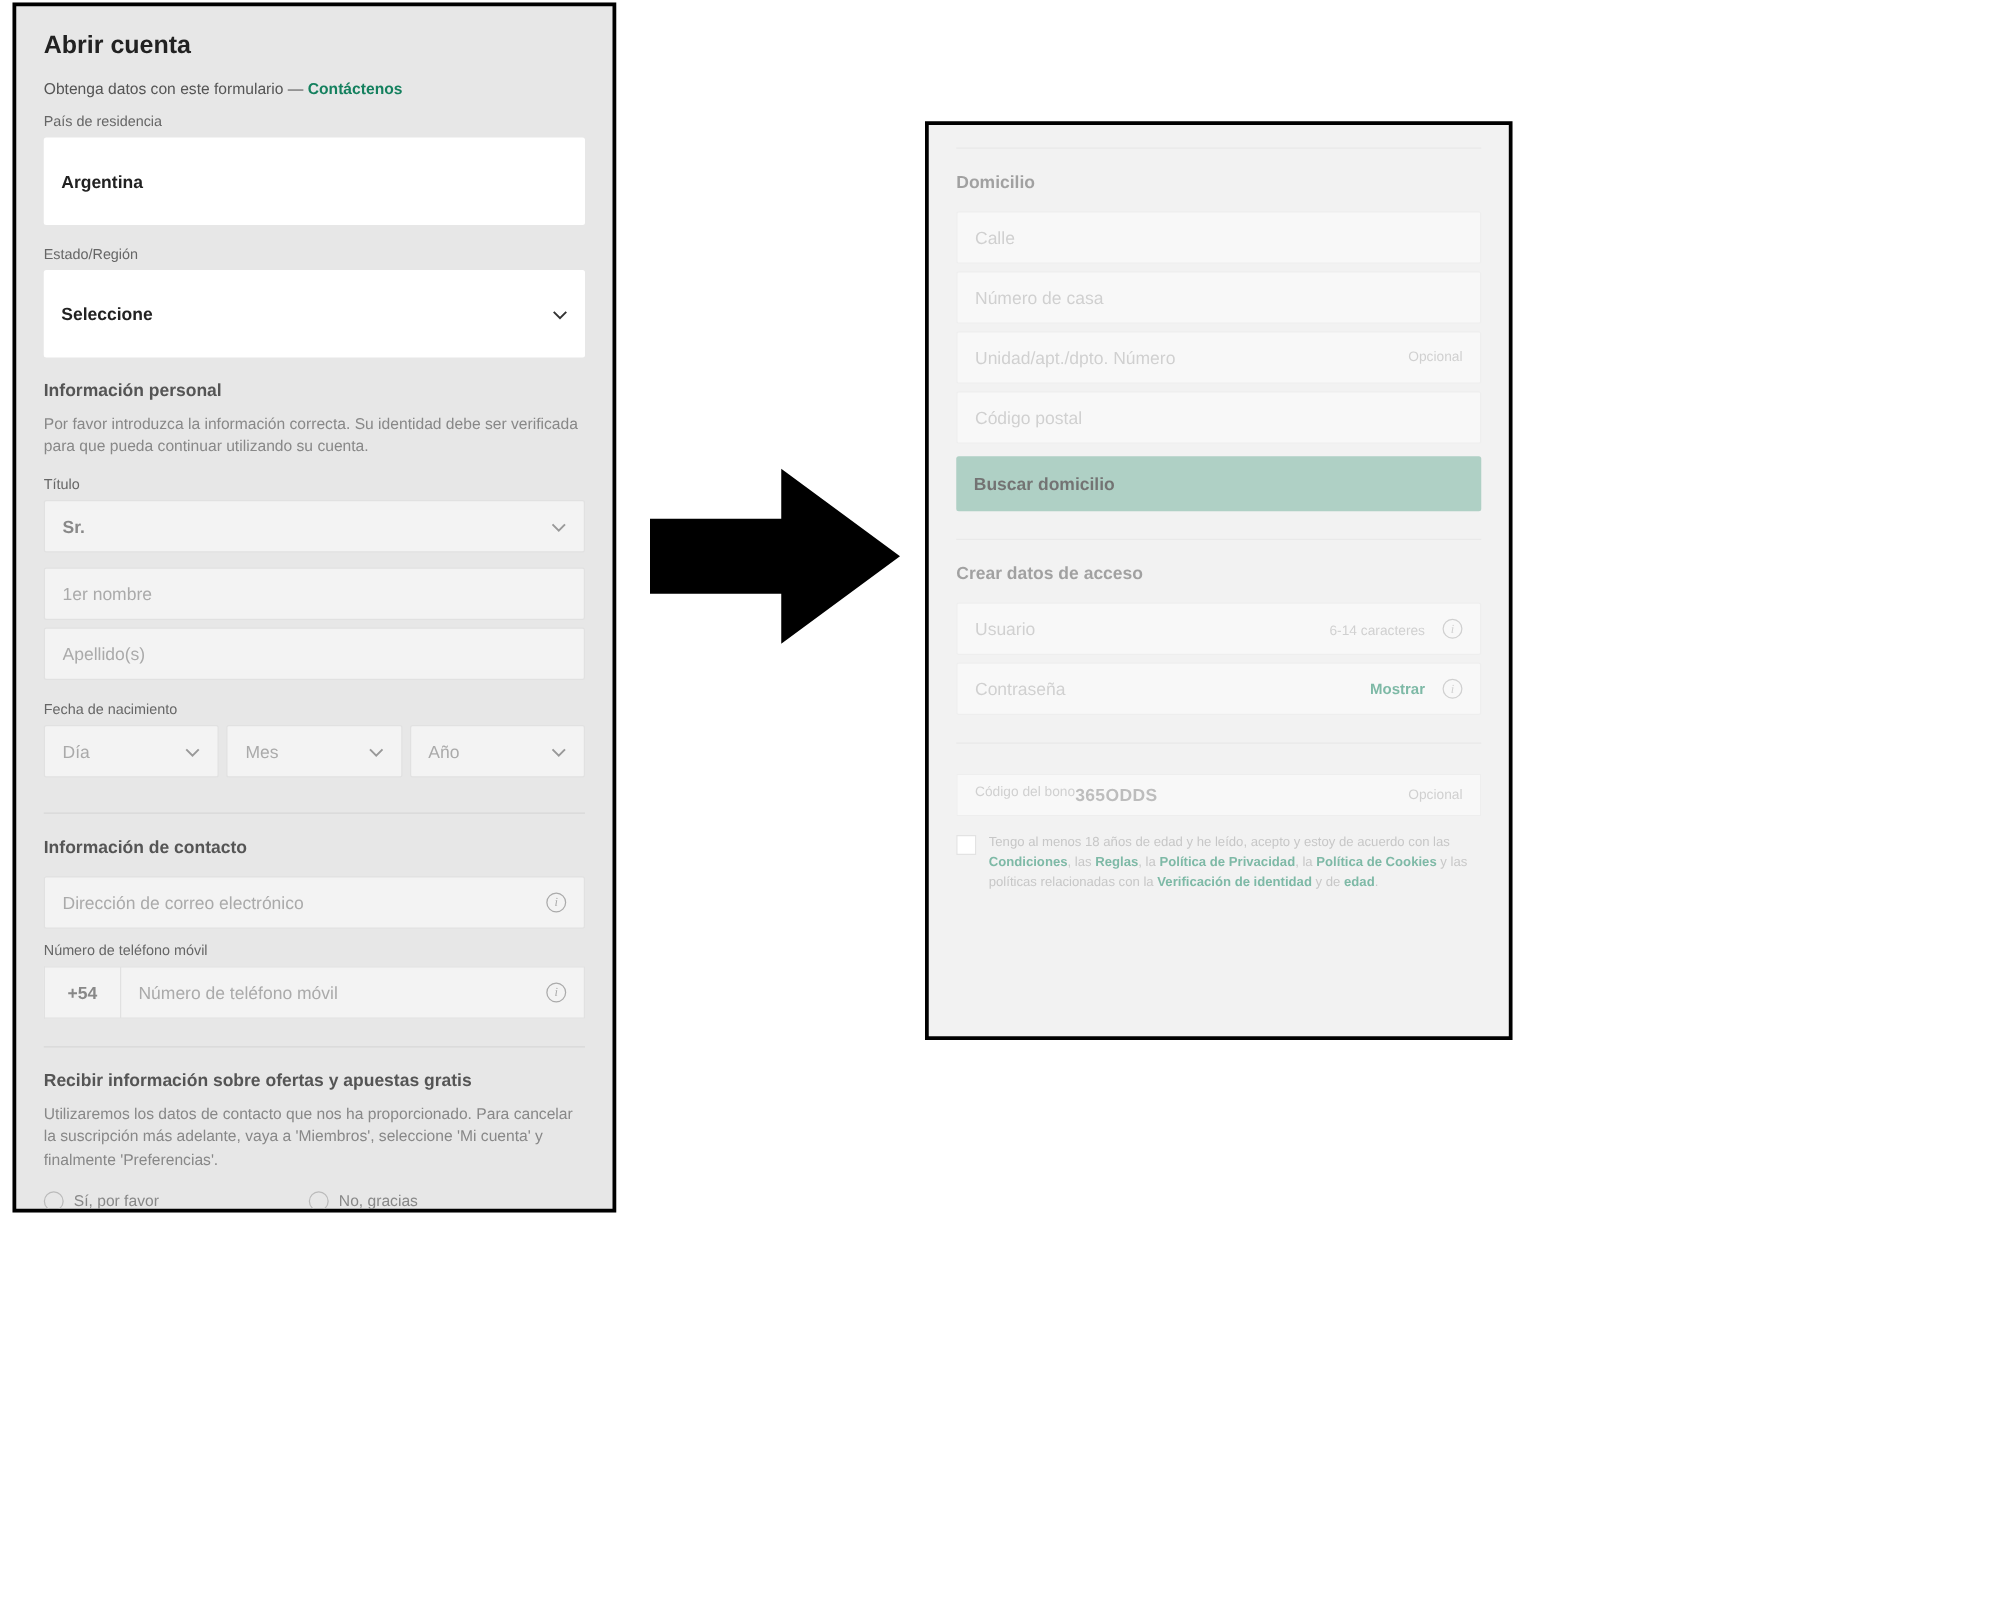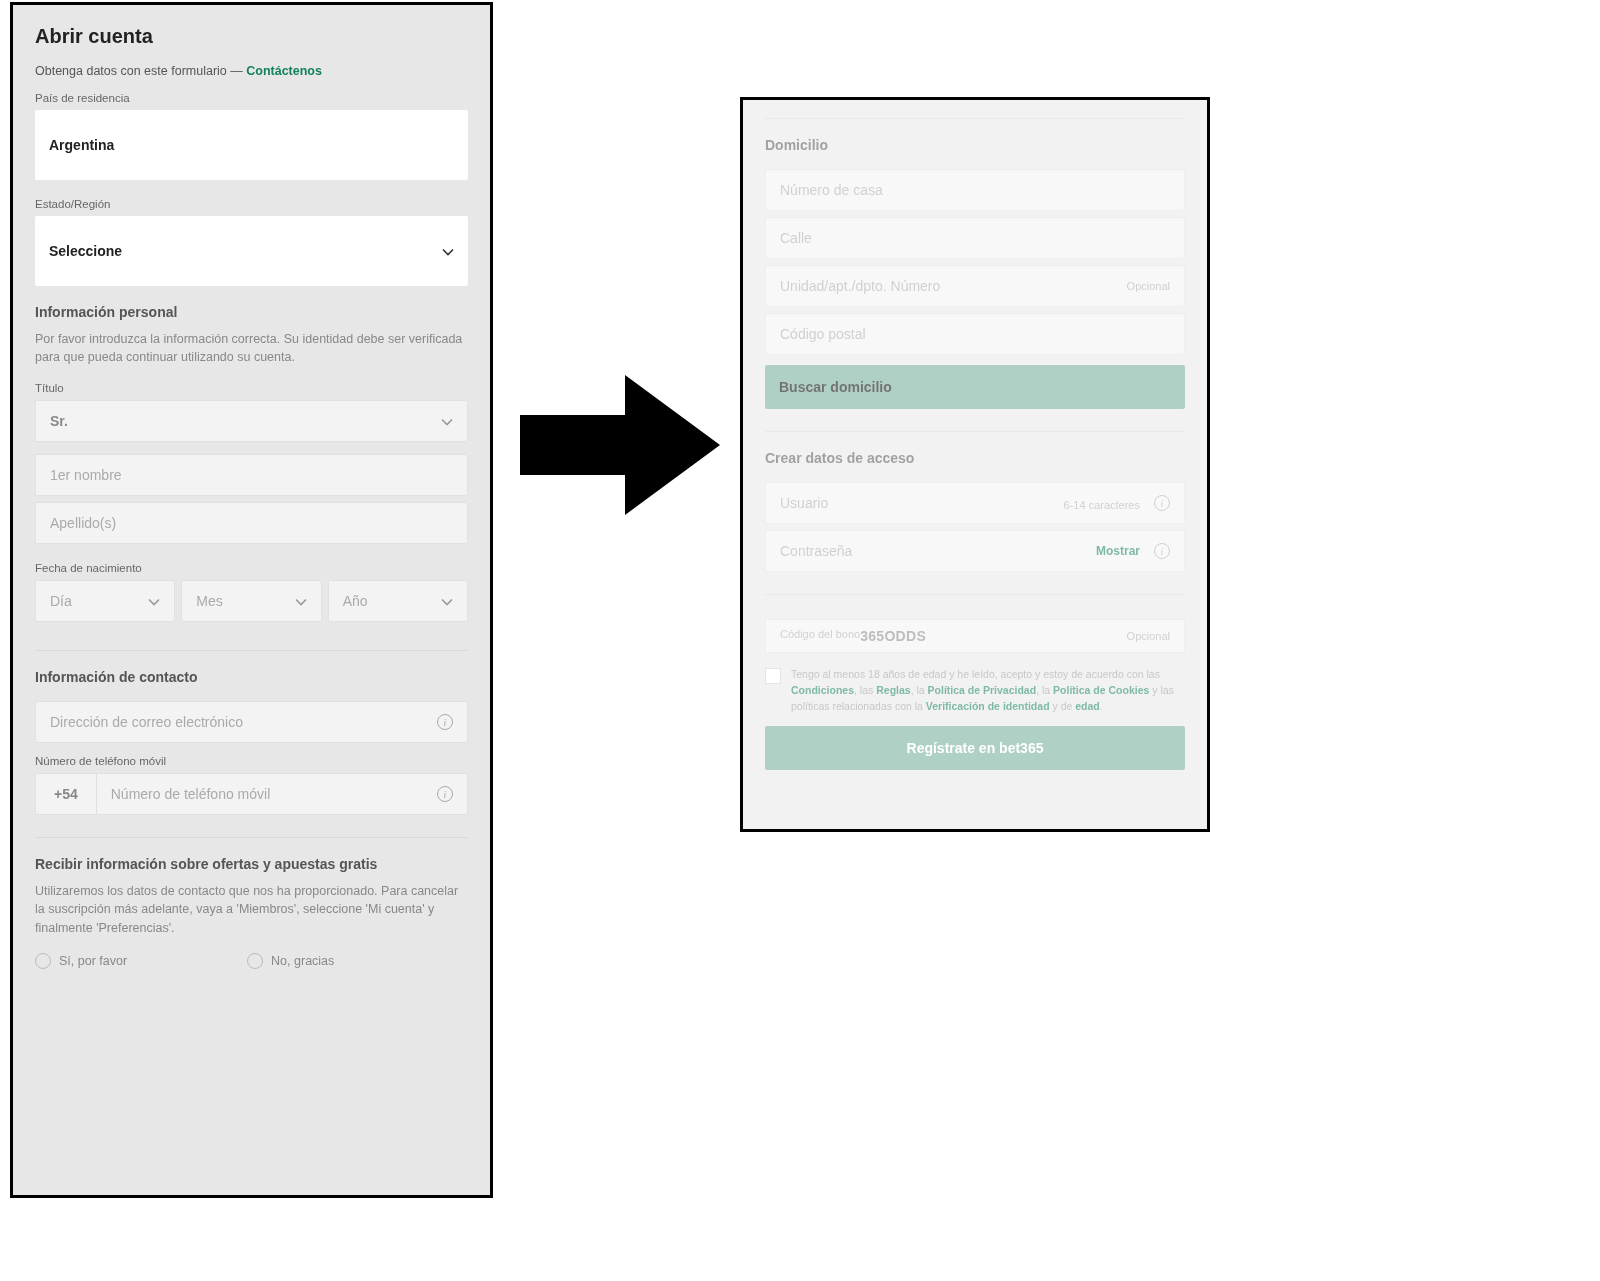--- a/index.html
+++ b/index.html
@@ -12,21 +12,21 @@
   }
   .panel {
     position: absolute;
     background: #e7e7e7;
     border: 3px solid #000;
   }
   .panel-left {
     left: 10px;
     top: 2px;
     width: 483px;
-    height: 1196px;
+    height: 968px;
     padding: 20px 22px;
     overflow: hidden;
   }
   .panel-right {
     left: 740px;
     top: 97px;
     width: 470px;
     height: 735px;
     padding: 18px 22px 22px 22px;
     overflow: hidden;
@@ -349,24 +349,24 @@
     <polygon points="0,45 105,45 105,5 200,75 105,145 105,105 0,105" fill="#000"></polygon>
   </svg>
 </div>
 
 <div class="panel panel-right">
 
   <div class="section-div" style="margin-top:0;">
     <div class="section-head">Domicilio</div>
     <div class="spacer6"></div>
     <div class="field-grey">
+      <input placeholder="Calle" style="">
+    </div>
+    <div class="field-grey">
       <input placeholder="Número de casa" style="">
-    </div>
-    <div class="field-grey">
-      <input placeholder="Calle" style="">
     </div>
     <div class="field-grey">
       <input placeholder="Unidad/apt./dpto. Número" style="">
       <span class="opcional">Opcional</span>
     </div>
     <div class="field-grey">
       <input placeholder="Código postal" style="">
     </div>
     <div class="btn-find">Buscar domicilio</div>
   </div>
@@ -399,17 +399,16 @@
       <span class="opcional">Opcional</span>
     </div>
 
     <div class="terms-row">
       <div class="checkbox"></div>
       <div class="terms-text">
         <span>Tengo al menos 18 años de edad y he leído, acepto y estoy de acuerdo con las </span><span class="lnk">Condiciones</span><span>, las </span><span class="lnk">Reglas</span><span>, la </span><span class="lnk">Política de Privacidad</span><span>, la </span><span class="lnk">Política de Cookies</span><span> y las políticas relacionadas con la </span><span class="lnk">Verificación de identidad</span><span> y de </span><span class="lnk">edad</span><span>.</span>
       </div>
     </div>
 
-    <div class="btn-register">Regístrate en bet365</div>
   </div>
 
   <div class="overlay"></div>
 </div>
 
 </body></html>

